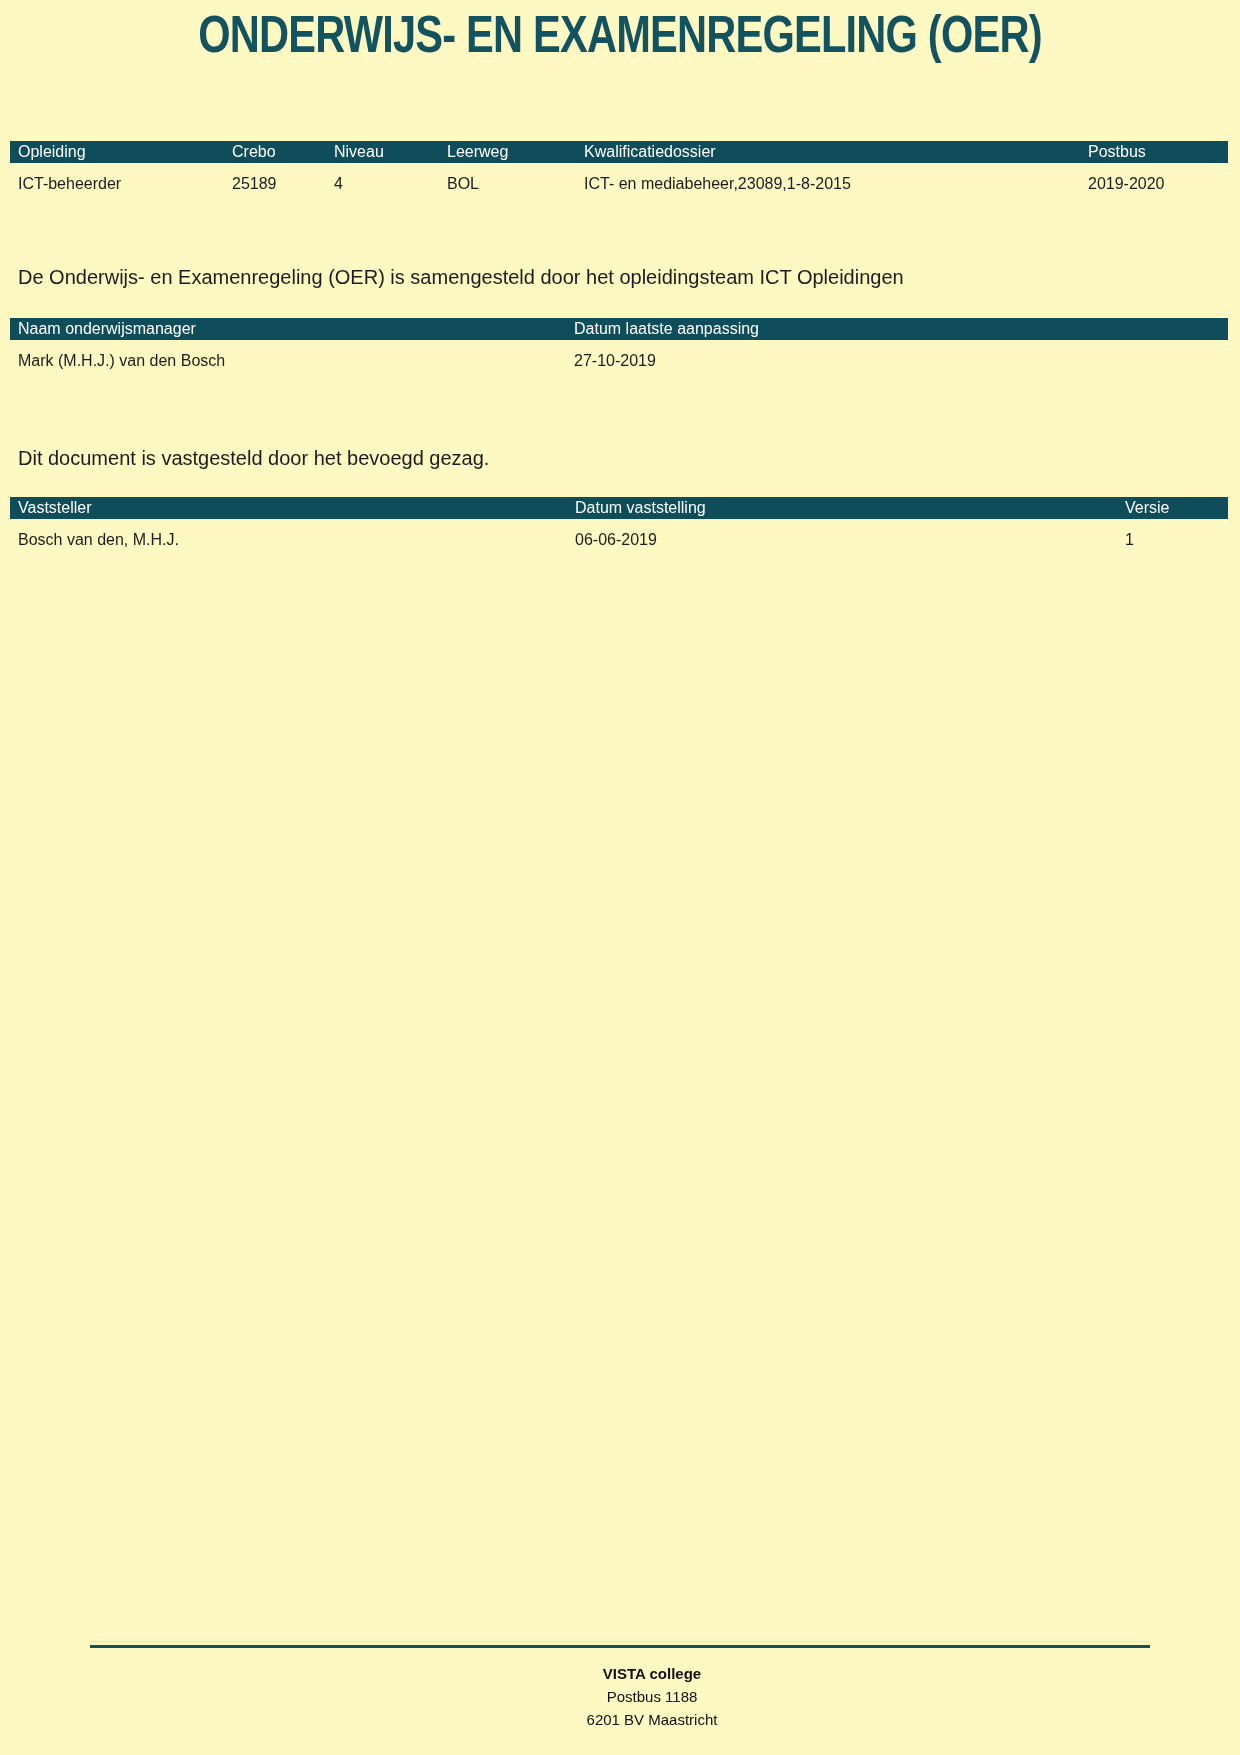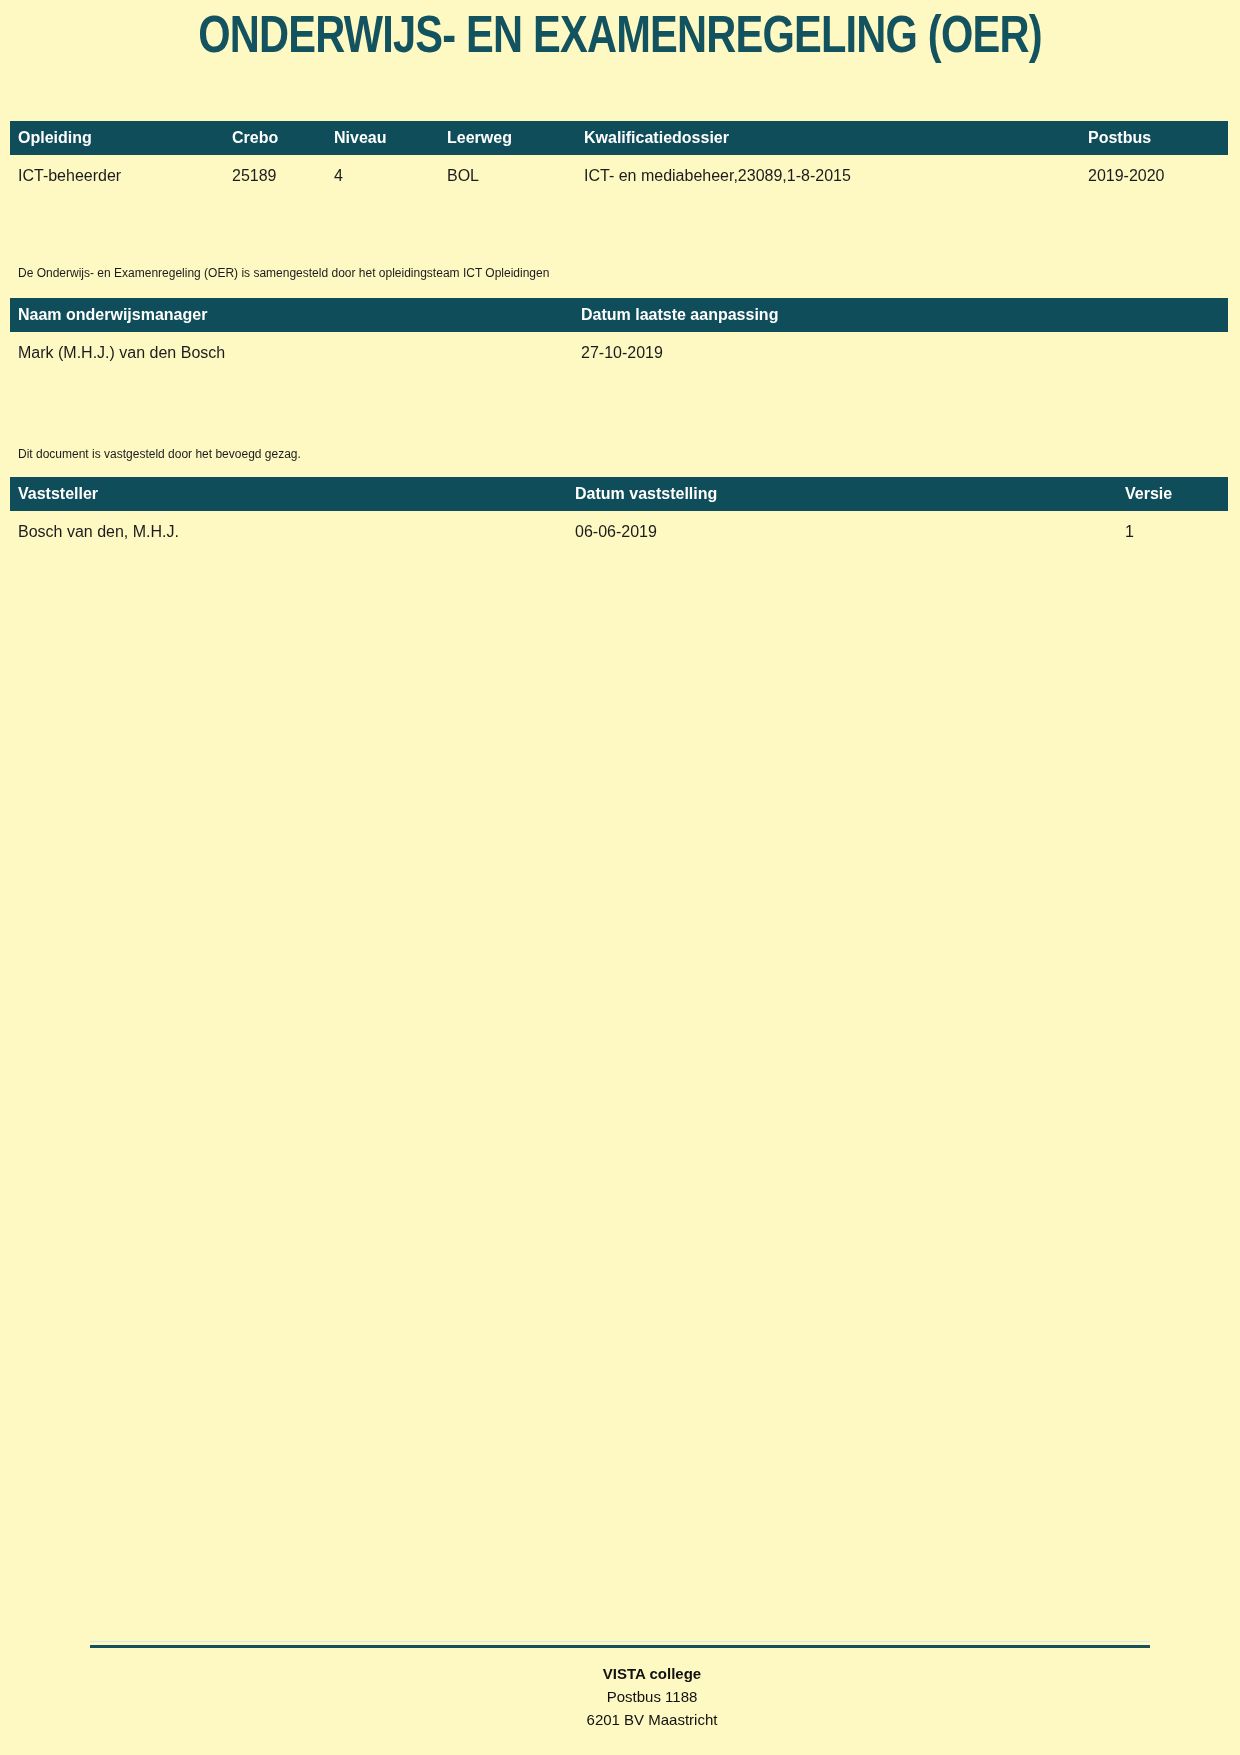--- a/index.html
+++ b/index.html
@@ -18,34 +18,34 @@
     font-size:52px; font-weight:bold;
     letter-spacing:-1px;
     color:#135360;
     transform:scaleX(0.80);
     transform-origin:center top;
     white-space:nowrap;
   }
   .tbl { position:absolute; left:10px; width:1218px; }
   .thead {
     background:#0e4d59; color:#ffffff;
-    font-weight:bold; font-size:16px;
-    height:34px; align-items:center;
+    font-weight:normal; font-size:16px;
+    height:22px; align-items:center;margin-top:20px;
   }
   .trow {
     font-size:16px; color:#1c1c1c;
     padding-top:12px;
   }
   .grid6 { display:grid; grid-template-columns:214px 102px 113px 137px 504px 148px; }
-  .grid2 { display:grid; grid-template-columns:556px 662px;gap:7px; }
+  .grid2 { display:grid; grid-template-columns:556px 662px; }
   .grid3 { display:grid; grid-template-columns:557px 550px 111px; }
   .cell { padding:0 8px; white-space:nowrap; overflow:hidden; }
   .intro {
     position:absolute; left:18px; width:1100px;
-    font-size:12px; color:#1c1c1c;
+    font-size:20px; color:#1c1c1c;
   }
   .footer-line-light {
     position:absolute; left:90px; right:90px; height:1px;
     background:#d6e6e9;
   }
   .footer-line-dark {
     position:absolute; left:90px; right:90px; height:3px;
     background:#17505b;
   }
   .footer-text {

